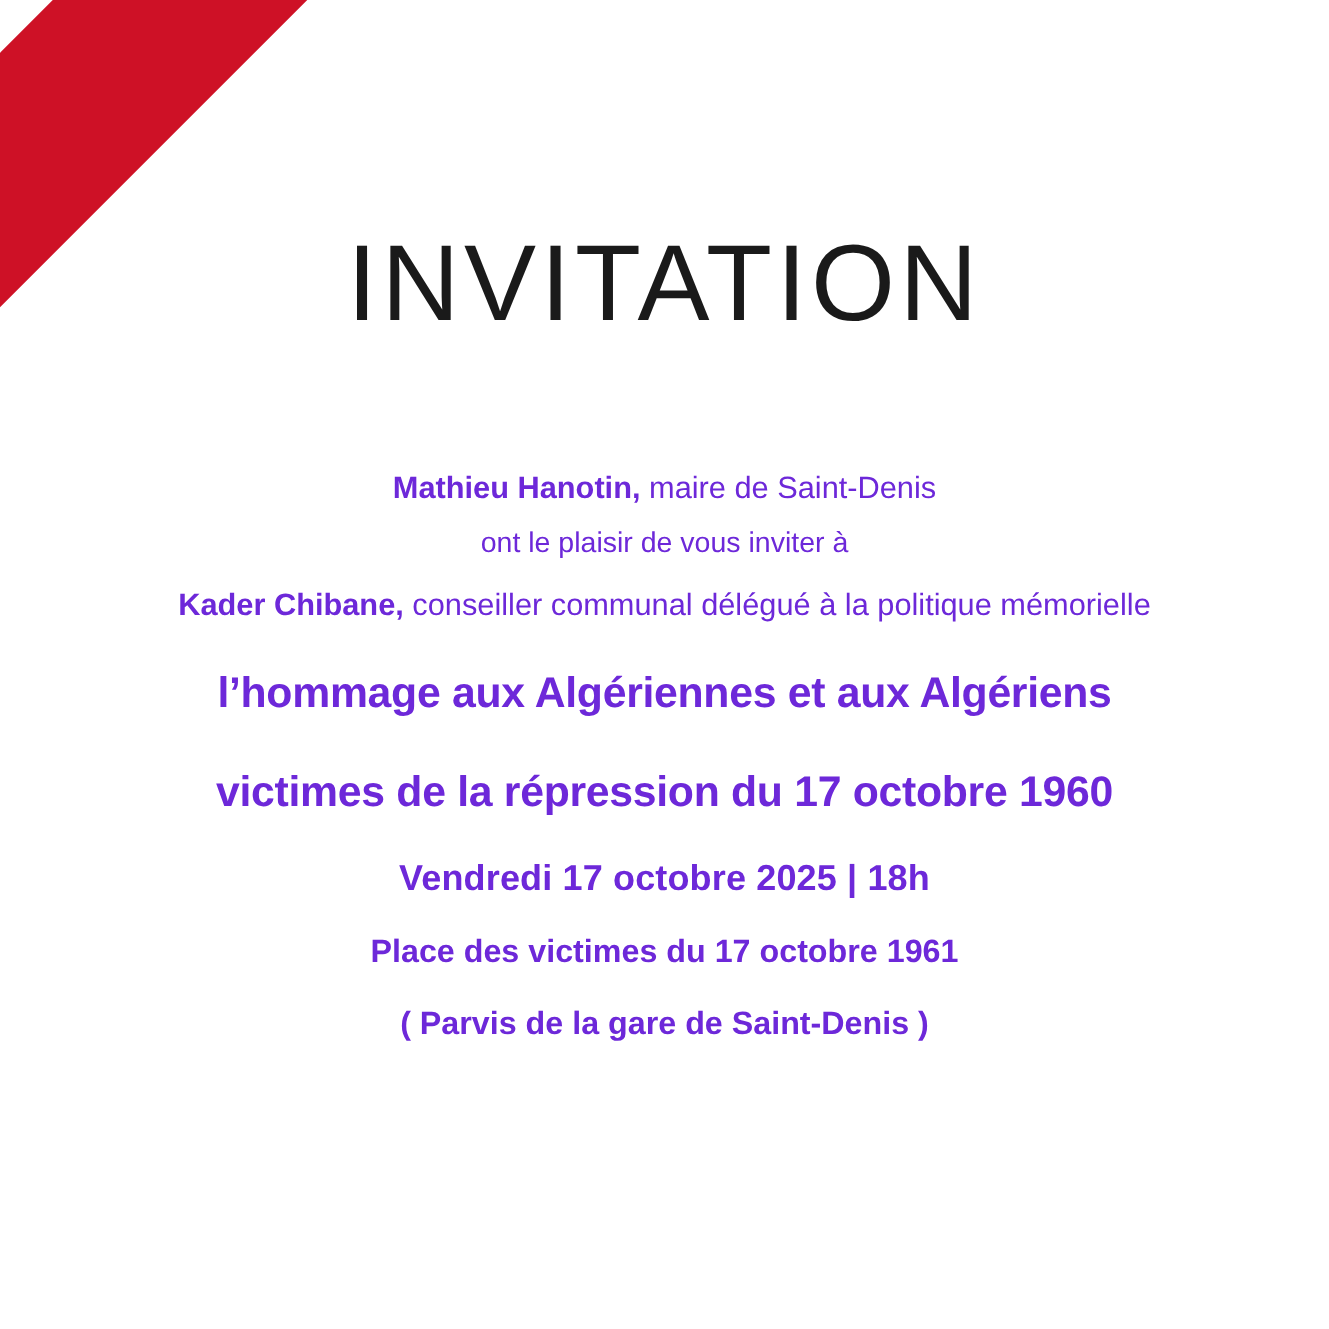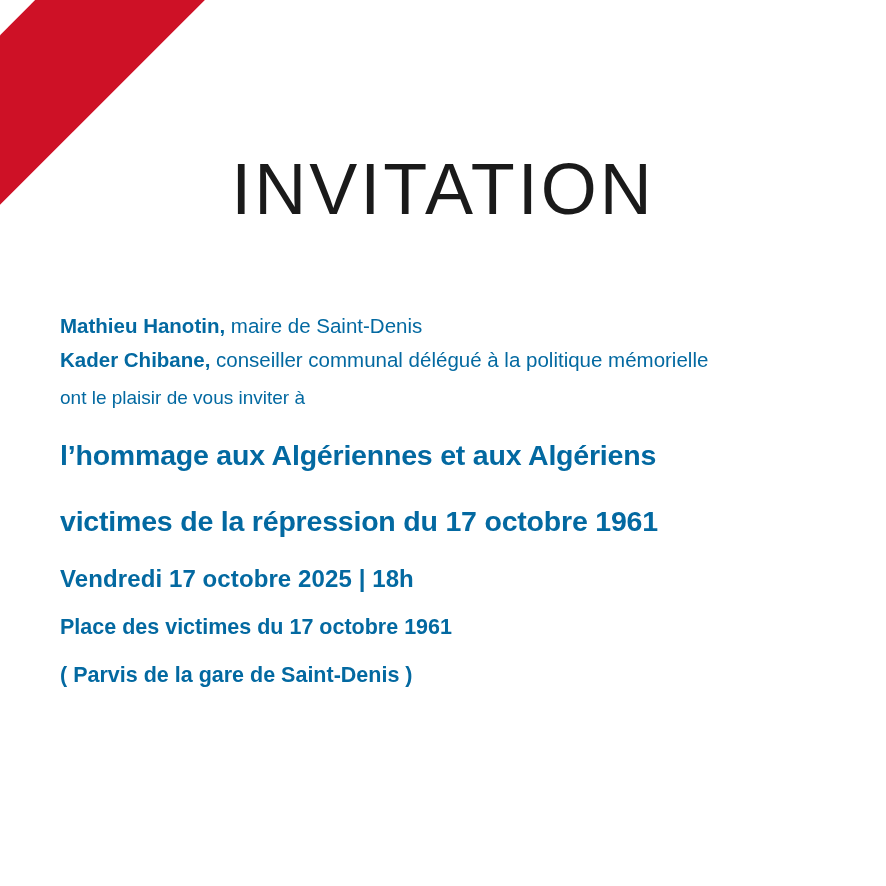--- a/index.html
+++ b/index.html
@@ -55,21 +55,22 @@
     letter-spacing: 3px;
     color: #1a1a1a;
   }
 
   
   #body-block {
     position: absolute;
     top: 312px;
     left: 60px;
     right: 60px;
-    color: #0369a1;
+    text-align: center;
+    color: #6d28d9;
   }
   .line {
     line-height: 1.34;
   }
   .hosts {
     font-size: 20.5px;
     margin-bottom: 7px;
   }
   .hosts .name {
     font-weight: 700;
@@ -136,28 +137,28 @@
   </div>
 
   <div id="title">INVITATION</div>
 
   <div id="body-block">
 
     <div class="line hosts">
       <span class="name">Mathieu Hanotin,</span><span class="role"> maire de Saint-Denis</span>
     </div>
 
+    <div class="line invite-lead">ont le plaisir de vous inviter à</div>
+
     <div class="line hosts">
       <span class="name">Kader Chibane,</span><span class="role"> conseiller communal délégué à la politique mémorielle</span>
     </div>
 
-    <div class="line invite-lead">ont le plaisir de vous inviter à</div>
-
     <div class="line event-title">l’hommage aux Algériennes et aux Algériens</div>
-    <div class="line event-title">victimes de la répression du 17 octobre 1961</div>
+    <div class="line event-title">victimes de la répression du 17 octobre 1960</div>
 
     <div class="line when">Vendredi 17 octobre 2025 | 18h</div>
 
     <div class="line where">Place des victimes du 17 octobre 1961</div>
     <div class="line where sub">( Parvis de la gare de Saint-Denis )</div>
   </div>
 
 
 </div>
 

